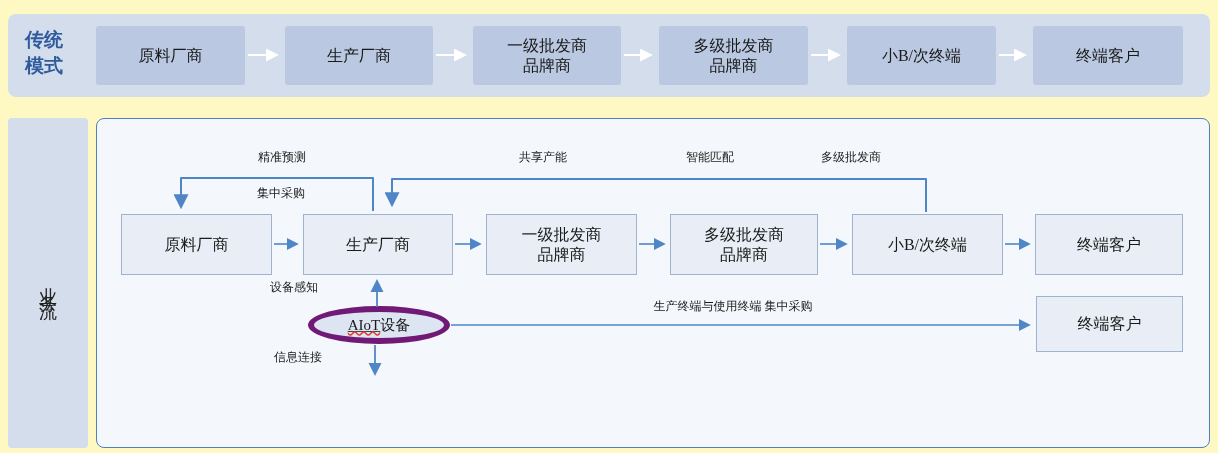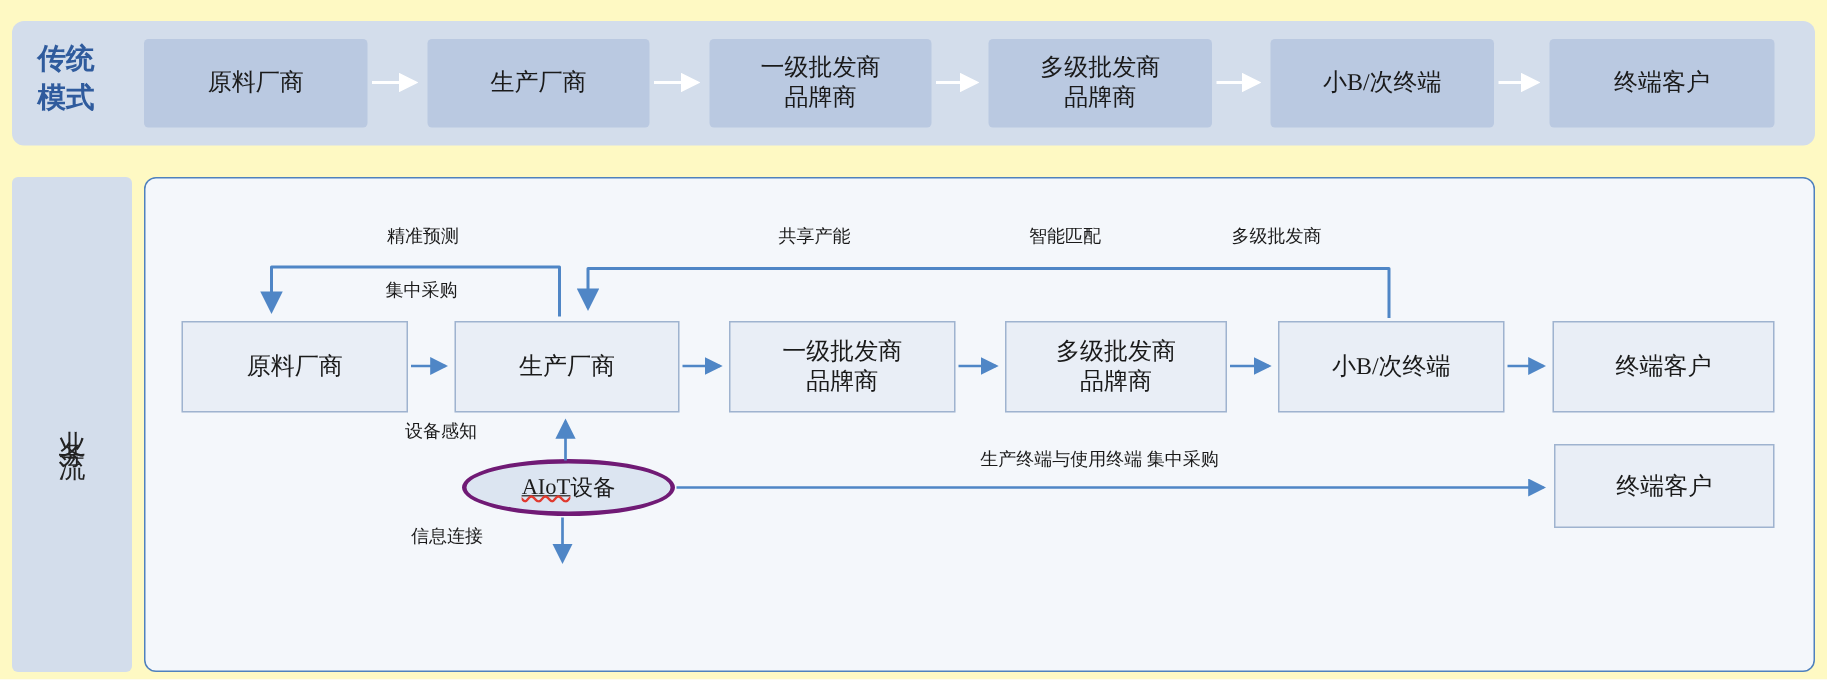--- a/index.html
+++ b/index.html
@@ -23,21 +23,21 @@
   .container{position:absolute;left:96px;top:118px;width:1114px;height:330px;
     background:#f4f7fb;border:1.5px solid #4f81bd;border-radius:8px;box-sizing:border-box;}
   .mbox{position:absolute;top:214px;height:61px;background:#e9eef6;border:1px solid #9fb3cf;
     box-sizing:border-box;display:flex;align-items:center;justify-content:center;text-align:center;
     font-size:16px;line-height:1.25;white-space:pre-line;}
   .cbox2{position:absolute;left:1036px;top:296px;width:147px;height:56px;background:#e9eef6;
     border:1px solid #9fb3cf;box-sizing:border-box;display:flex;align-items:center;justify-content:center;
     font-size:16px;}
   .ann{position:absolute;font-size:12px;white-space:nowrap;transform:translateX(-50%);}
   .ellipse{position:absolute;left:308px;top:306px;width:142px;height:38px;border-radius:50%;
-    background:#dce5f1;border:3px solid #701a75;box-sizing:border-box;
+    background:#dce5f1;border:6px solid #701a75;box-sizing:border-box;
     display:flex;align-items:center;justify-content:center;font-size:15px;}
   .aiot-u{text-decoration:underline;text-decoration-color:#444;text-decoration-thickness:1px;}
   .aiot-wavy{text-decoration-line:underline;text-decoration-style:wavy;text-decoration-color:#e03a2f;}
   .platform{position:absolute;left:117px;top:380px;width:1066px;height:52px;background:#c5d0e2;
     display:flex;align-items:center;justify-content:center;font-size:19px;}
   .overlay{position:absolute;left:0;top:0;width:1218px;height:453px;pointer-events:none;z-index:5;}
 </style>
 </head>
 <body>
 

